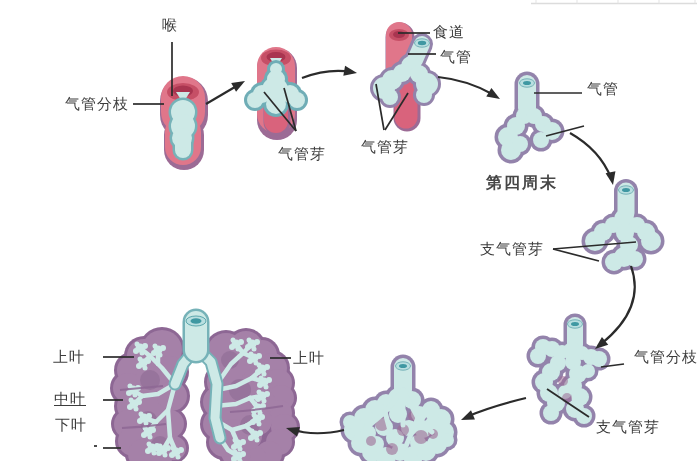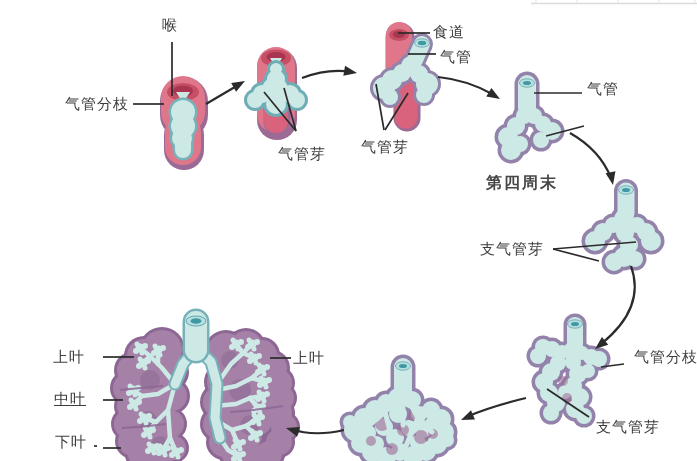--- a/index.html
+++ b/index.html
@@ -559,16 +559,16 @@
   <div class="lbl" style="left:433px;top:23px;">食道</div>
   <div class="lbl" style="left:440px;top:48px;">气管</div>
   <div class="lbl" style="left:361px;top:138px;">气管芽</div>
   <div class="lbl" style="left:587px;top:80px;">气管</div>
   <div class="lbl cap" style="left:486px;top:174px;font-weight:bold;">第四周末</div>
   <div class="lbl" style="left:480px;top:240px;">支气管芽</div>
   <div class="lbl" style="left:634px;top:348px;">气管分枝</div>
   <div class="lbl" style="left:596px;top:418px;">支气管芽</div>
   <div class="lbl" style="left:53px;top:348px;">上叶</div>
   <div class="lbl" style="left:54px;top:390px;text-decoration:underline;">中叶</div>
-  <div class="lbl" style="left:55px;top:433px;">下叶</div>
+  <div class="lbl" style="left:55px;top:416px;">下叶</div>
   <div class="lbl" style="left:293px;top:349px;">上叶</div>
 
 </div>
 
 </body></html>

